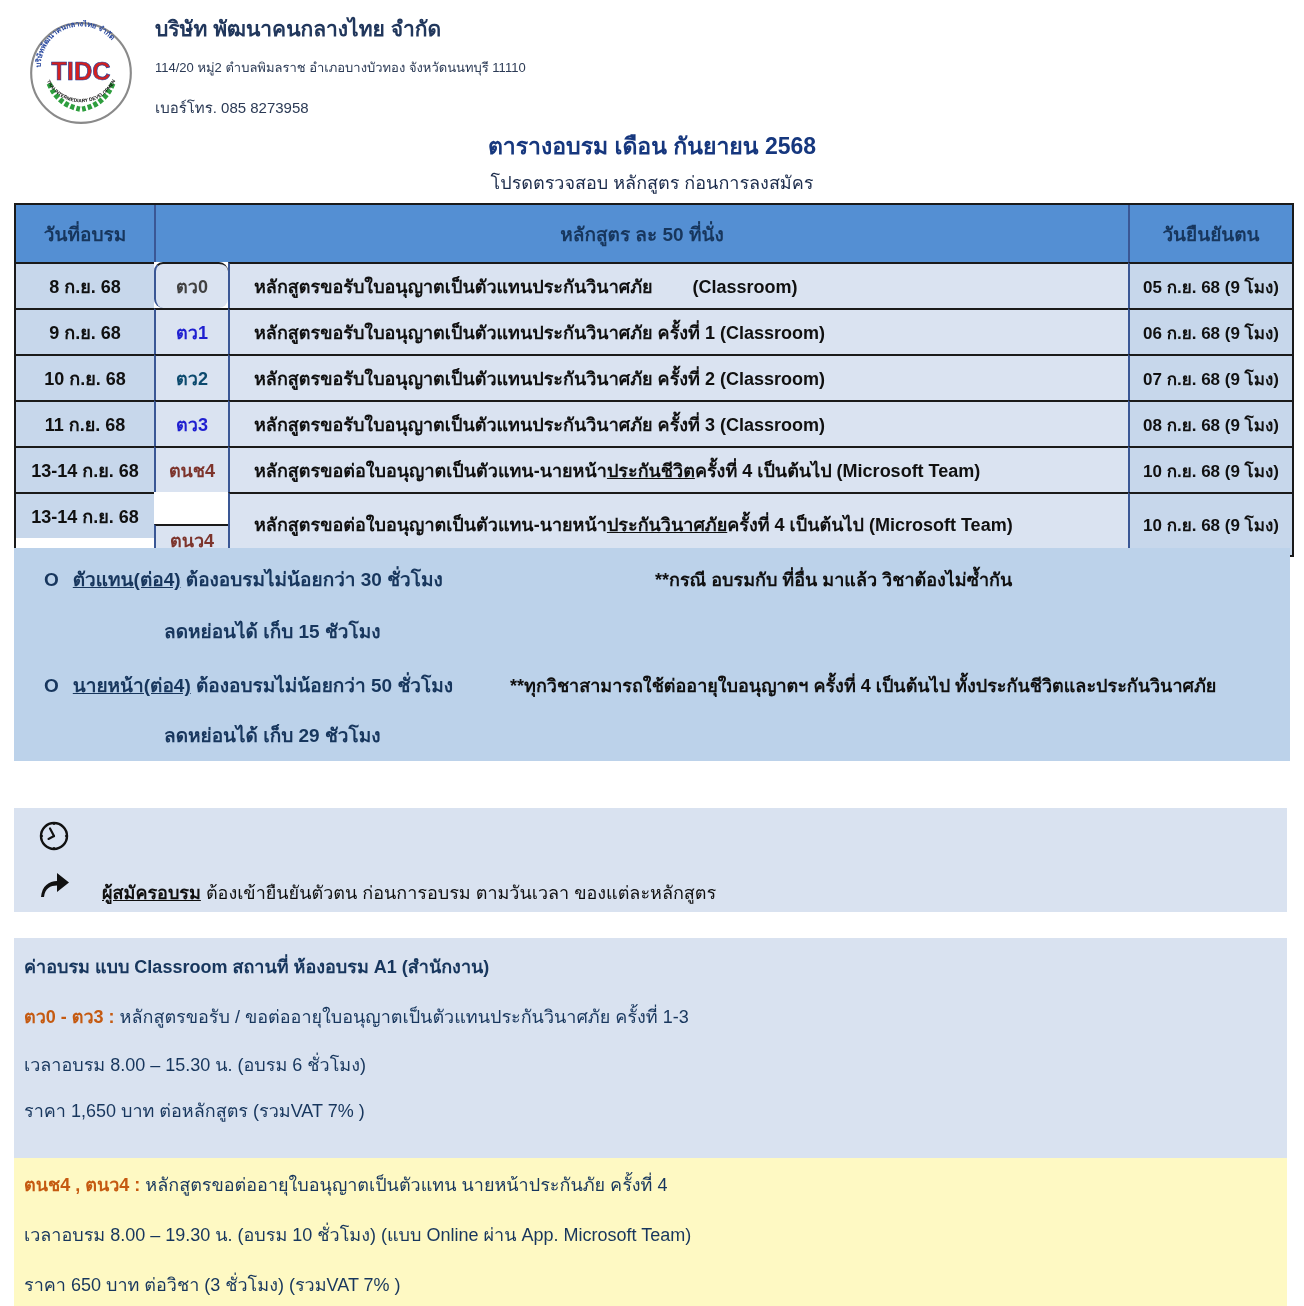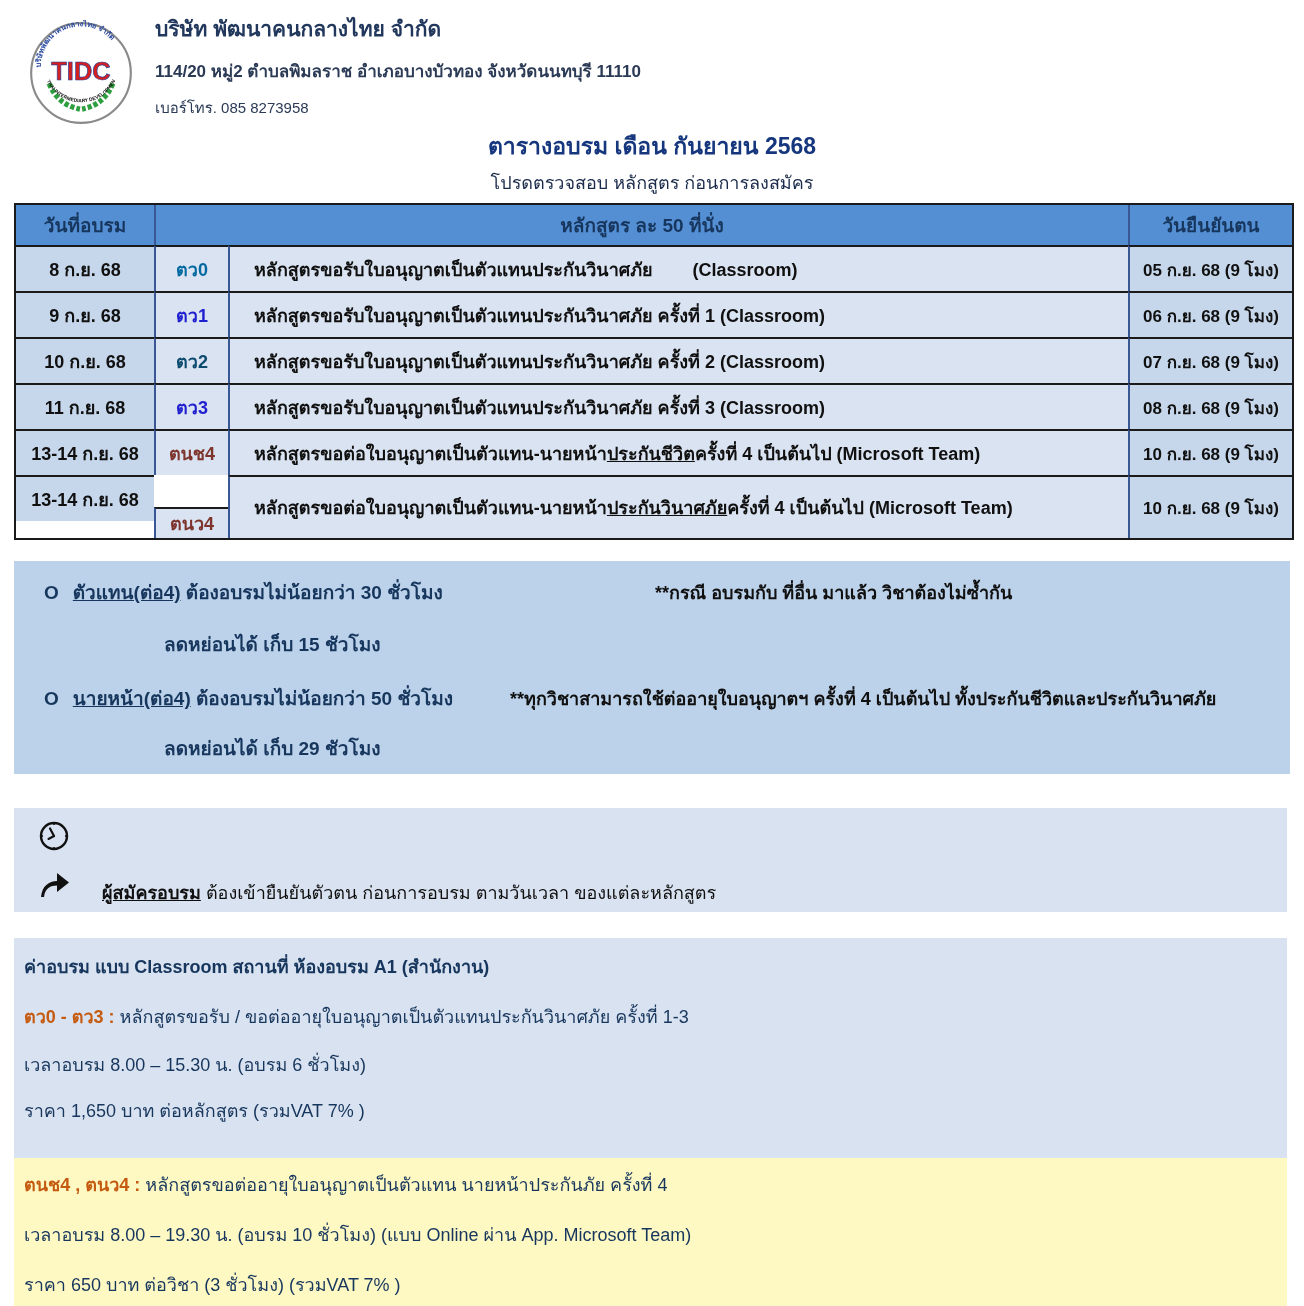--- a/index.html
+++ b/index.html
@@ -6,46 +6,46 @@
   body{
     width:1304px;height:1306px;position:relative;background:#ffffff;
     font-family:"Liberation Sans",sans-serif;overflow:hidden;
     -webkit-font-smoothing:antialiased;
   }
   .abs{position:absolute;}
 
   
   .logo{left:28px;top:20px;width:106px;height:106px;}
   .company-name{left:155px;top:12px;font-size:21px;font-weight:600;color:#21375C;}
-  .company-address{left:155px;top:57px;font-size:17px;font-weight:700;color:#2B3A55;}
+  .company-address{left:155px;top:57px;font-size:13px;font-weight:400;color:#2B3A55;}
   .company-phone{left:155px;top:96px;font-size:15px;font-weight:500;color:#2B3A55;}
 
   .doc-title{left:0;top:128px;width:1304px;text-align:center;font-size:23px;font-weight:700;color:#16377E;}
   .doc-subtitle{left:0;top:168px;width:1304px;text-align:center;font-size:18px;font-weight:500;color:#1A2A4A;}
 
   
   .tbl{
     left:14px;top:203px;width:1276px;
     display:grid;grid-template-columns:138px 74px 900px 164px;
     grid-auto-rows:auto;border:2px solid #1a1a1a;box-sizing:content-box;
   }
   .tbl .cell{
     display:flex;align-items:center;box-sizing:border-box;
     border-top:2px solid #1a1a1a;
   }
-  .tbl .hrow{height:40px;background:#548FD3;color:#17365D;font-weight:700;font-size:19px;border-top:none;justify-content:center;}
+  .tbl .hrow{height:57px;background:#548FD3;color:#17365D;font-weight:700;font-size:19px;border-top:none;justify-content:center;}
   .tbl .vline{border-left:2px solid #3A5795;}
   .cell.c-date{height:46px;background:#C7D7EB;justify-content:center;font-size:18px;font-weight:700;color:#101010;}
   .cell.c-code{background:#DAE3F1;justify-content:center;font-size:18px;font-weight:700;}
   .cell.c-course{background:#DAE3F1;font-size:18px;font-weight:700;color:#101010;padding-left:24px;}
   .cell.c-confirm{background:#C7D7EB;justify-content:center;font-size:17px;font-weight:700;color:#101010;}
   .u{text-decoration:underline;}
 
   
-  .note-box{left:14px;top:561px;width:1276px;height:213px;background:#BCD2EA;overflow:hidden;}
+  .note-box{left:14px;top:548px;width:1276px;height:213px;background:#BCD2EA;overflow:hidden;}
   .note-line{position:absolute;font-size:19px;font-weight:700;color:#17365D;white-space:nowrap;}
   .note-right{position:absolute;font-size:18px;font-weight:700;color:#101010;white-space:nowrap;}
   .nb-l1{left:30px;top:16px;}
   .nb-n1{left:641px;top:17px;}
   .nb-l2{left:150px;top:68px;}
   .nb-l3{left:30px;top:122px;}
   .nb-n2{left:496px;top:123px;}
   .nb-l4{left:150px;top:172px;}
   .note-marker{margin-right:14px;}
 
@@ -99,21 +99,21 @@
 
 <div class="abs doc-title">ตารางอบรม เดือน กันยายน 2568</div>
 <div class="abs doc-subtitle">โปรดตรวจสอบ หลักสูตร ก่อนการลงสมัคร</div>
 
 <div class="abs tbl">
   <div class="cell hrow">วันที่อบรม</div>
   <div class="cell hrow vline" style="grid-column:2/4;">หลักสูตร ละ 50 ที่นั่ง</div>
   <div class="cell hrow vline">วันยืนยันตน</div>
 
   <div class="cell c-date">8 ก.ย. 68</div>
-  <div class="cell c-code vline" style="color: #0369a1;">ตว0</div>
+  <div class="cell c-code vline" style="color: #404040; border-radius: 9px;">ตว0</div>
   <div class="cell c-course vline">
       <span>หลักสูตรขอรับใบอนุญาตเป็นตัวแทนประกันวินาศภัย&nbsp;&nbsp;&nbsp;&nbsp;&nbsp;&nbsp;&nbsp;&nbsp;(Classroom)</span>
       <span class="u"></span>
       <span></span>
     </div>
   <div class="cell c-confirm vline">05 ก.ย. 68 (9 โมง)</div>
 
   <div class="cell c-date">9 ก.ย. 68</div>
   <div class="cell c-code vline" style="color: rgb(31, 31, 208);">ตว1</div>
   <div class="cell c-course vline">

